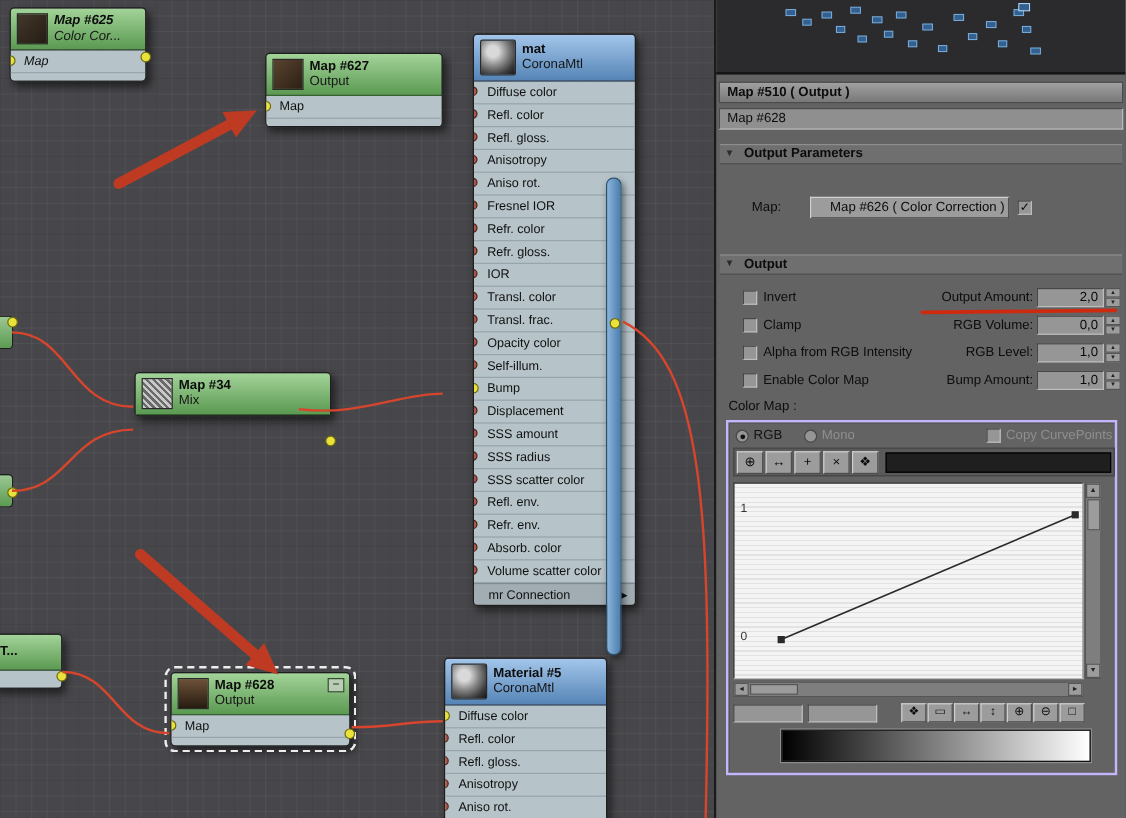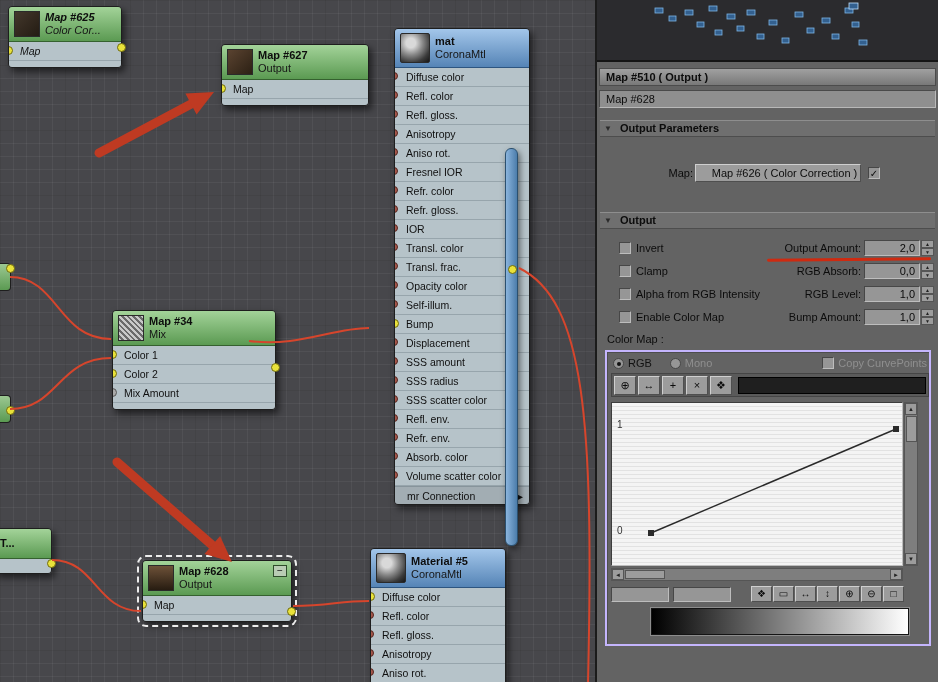--- a/index.html
+++ b/index.html
@@ -70,21 +70,21 @@
               font-weight:bold; padding:2px 6px; color:#0c0c0c; }
   .namefield { position:absolute; left:2px; top:90px; width:337px; height:18px; background:#8f8f8f;
                border-top:1px solid #4a4a4a; border-left:1px solid #4a4a4a;
                border-bottom:1px solid #b8b8b8; border-right:1px solid #b8b8b8;
                padding:2px 6px; color:#0c0c0c; }
   .rollout { position:absolute; left:3px; width:335px; height:17px; background:#6f6f6f;
              border-top:1px solid #8e8e8e; border-bottom:1px solid #4d4d4d;
              font-weight:bold; color:#0c0c0c; padding:1px 4px; }
   .rollout .arr { display:inline-block; font-size:8px; color:#2b2b2b; margin-right:5px; transform:translateY(-1px); }
   .map-row { position:absolute; left:0; top:163px; width:341px; height:20px; display:flex; align-items:center; }
-  .plabel { width:98px; text-align:right; padding-right:2px; color:#0c0c0c; }
+  .plabel { width:78px; text-align:right; padding-right:24px; color:#0c0c0c; }
   .btn3d { background:#9c9c9c; border-top:1px solid #cfcfcf; border-left:1px solid #cfcfcf;
            border-right:1px solid #4f4f4f; border-bottom:1px solid #4f4f4f;
            font-family:"Liberation Sans",sans-serif; font-size:11px; color:#0c0c0c; }
   .map-btn { width:166px; height:18px;padding-left:13px; }
   .checkbox { display:inline-block; width:12px; height:12px; background:#969696;
               border-top:1px solid #474747; border-left:1px solid #474747;
               border-bottom:1px solid #bdbdbd; border-right:1px solid #bdbdbd;
               font-size:10px; line-height:11px; text-align:center; color:#0a0a0a; }
   .checkbox.off { color:transparent; }
   .radio { display:inline-block; width:11px; height:11px; border-radius:50%; background:#969696;
@@ -296,34 +296,20 @@
           </div>
         </div>
         <div class="node green" style="left: 112px; top: 288px; width: 164px; margin-top: 22px;">
           <div class="node-header">
             <div class="thumb t-noise"></div>
             <div>
               <div class="t1">Map #34</div>
               <div class="t2">Mix</div>
             </div>
           </div>
-          <div class="slots">
-            <div class="slot">
-              <span class="dot in yellow"></span>
-              <span>Color 1</span>
-            </div>
-            <div class="slot">
-              <span class="dot in yellow"></span>
-              <span>Color 2</span>
-            </div>
-            <div class="slot">
-              <span class="dot in gray"></span>
-              <span>Mix Amount</span>
-            </div>
-          </div>
           <span class="outdot" style="top: 52px;"></span>
         </div>
         <div class="node green selected" style="left: 142px; top: 560px; width: 150px;">
           <div class="node-header">
             <div class="thumb t-brown2"></div>
             <div>
               <div class="t1">Map #628</div>
               <div class="t2">Output</div>
             </div>
             <span class="minbox">−</span>
@@ -448,21 +434,21 @@
           <span class="spinfield">2,0</span>
           <span class="spin">
             <span>▲</span>
             <span>▼</span>
           </span>
         </div>
         <div class="orow">
           <span class="checkbox off"></span>
           <span class="cbl">Clamp</span>
           <span class="sp"></span>
-          <span class="prm">RGB Absorb:</span>
+          <span class="prm">RGB Volume:</span>
           <span class="spinfield">0,0</span>
           <span class="spin">
             <span>▲</span>
             <span>▼</span>
           </span>
         </div>
         <div class="orow">
           <span class="checkbox off"></span>
           <span class="cbl">Alpha from RGB Intensity</span>
           <span class="sp"></span>

